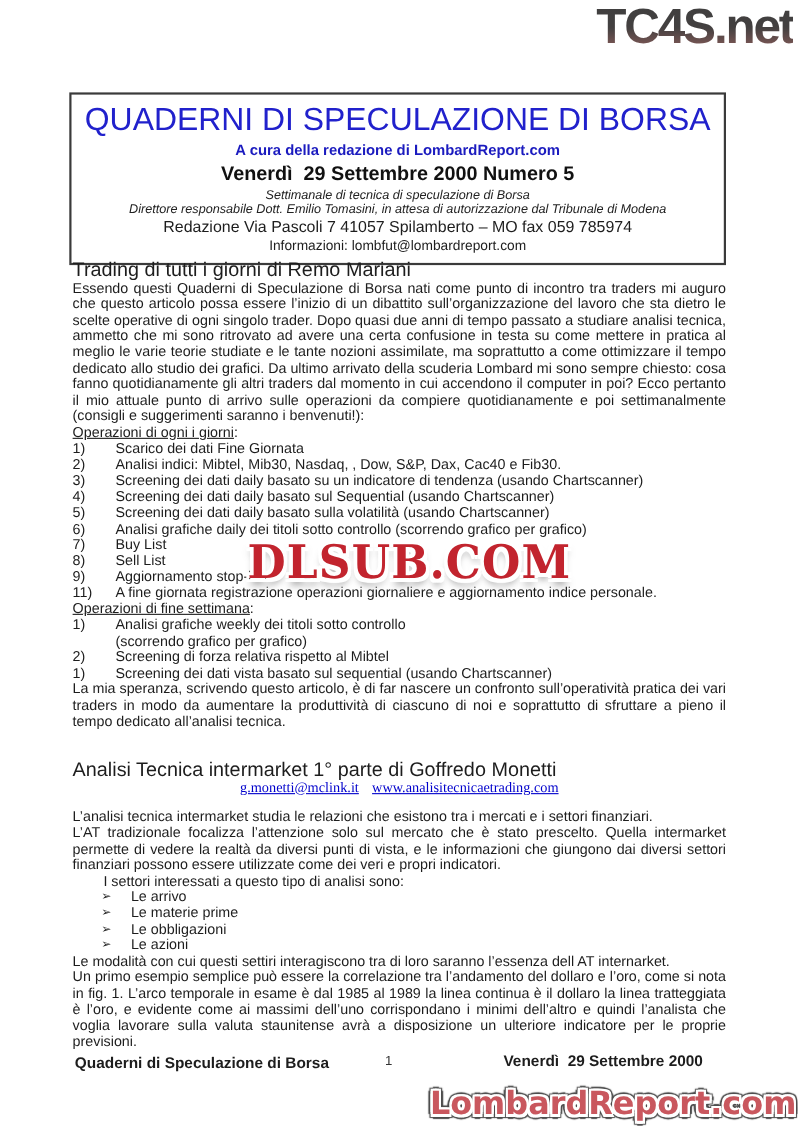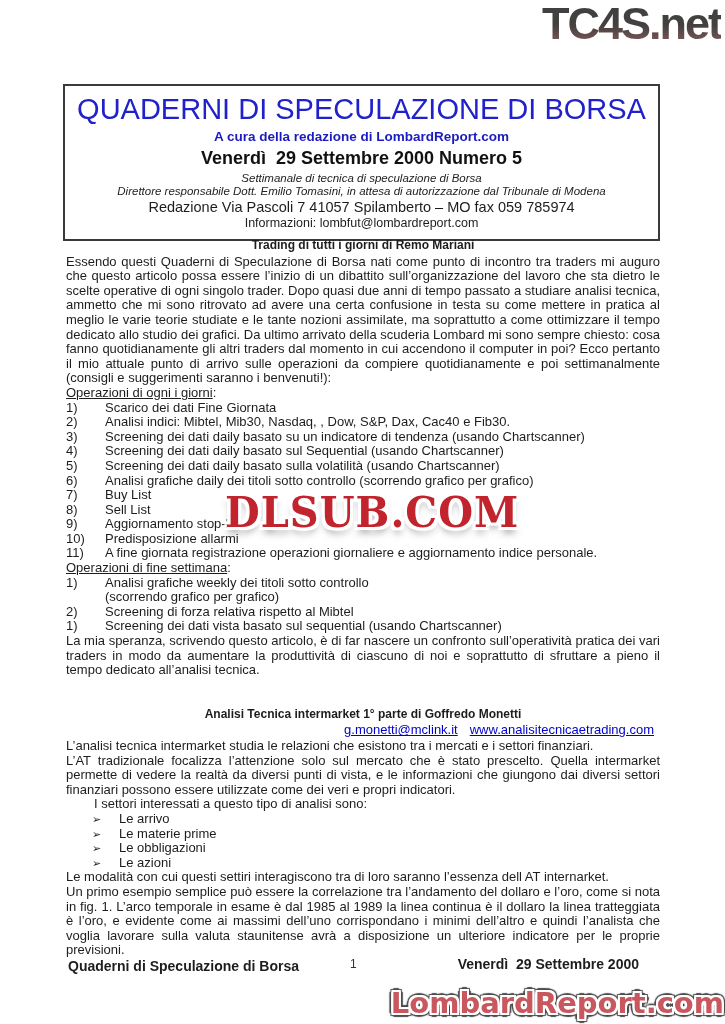--- a/index.html
+++ b/index.html
@@ -24,31 +24,31 @@
   .m-title  { color:#2121cc; font-size:29px; line-height:33px; white-space:nowrap; }
   .m-sub    { color:#1b1bbf; font-weight:bold; font-size:13.5px; margin-top:3px; }
   .m-issue  { color:#111; font-weight:bold; font-size:18px; margin-top:4px; white-space:pre-wrap; }
   .m-tag    { font-style:italic; font-size:11.5px; margin-top:3px; color:#222; }
   .m-dir    { font-style:italic; font-size:11.5px; margin-top:1px; color:#222; }
   .m-addr   { font-size:14.5px; margin-top:2px; }
   .m-info   { font-size:12.5px; margin-top:1px; }
 
   
   .content { position:absolute; left:66px; top:238px; width:594px; font-size:13px; line-height:14.6px; }
-  .sec-head { text-align:center; font-weight:bold; font-size:12px; margin:0 0 2px 0; }
+  .sec-head { text-align:left; font-weight:normal; font-size:18px; margin:0 0 2px 0; }
   .just { text-align:justify; }
   .ulabel { text-decoration:underline; }
   .lrow { display:flex; }
   .lnum { flex:0 0 39px; }
   .ltext { flex:1 1 auto; }
   .lcont { margin-left:39px; }
   .brow { display:flex; padding-left:26px; }
   .bmark { flex:0 0 27px; font-size:11px; }
   .sec2 { margin-top:29px; }
-  .links { text-align:right; margin:1px 0 1px; }
+  .links { text-align:center; margin:1px 0 12px;font-family:Liberation Serif, serif; }
   .links a { color:#0000cc; text-decoration:underline; margin:0 6px; font-size:13px; }
   .indent { padding-left:28px; }
 
   
   .watermark {
     position:absolute; left:225px; top:487px;
     font-family:"DejaVu Serif", serif; font-weight:bold; font-size:40px;
     letter-spacing:1px; color:#c2242e; transform:scaleY(1.05); transform-origin:top left;
     text-shadow:
       -3px -3px 0 #fff, 3px -3px 0 #fff, -3px 3px 0 #fff, 3px 3px 0 #fff,
@@ -125,24 +125,20 @@
       </div>
     <div class="lrow">
         <span class="lnum">8)</span>
         <span class="ltext">Sell List</span>
       </div>
     <div class="lrow">
         <span class="lnum">9)</span>
         <span class="ltext">Aggiornamento stop-loss</span>
       </div>
     <div class="lrow">
-        <span class="lnum">10)</span>
-        <span class="ltext">Predisposizione allarmi</span>
-      </div>
-    <div class="lrow">
         <span class="lnum">11)</span>
         <span class="ltext">A fine giornata registrazione operazioni giornaliere e aggiornamento indice personale.</span>
       </div>
 
     <div><span class="ulabel">Operazioni di fine settimana</span><span>:</span></div>
 
     <div class="lrow">
         <span class="lnum">1)</span>
         <span class="ltext">Analisi grafiche weekly dei titoli sotto controllo</span>
       </div>

